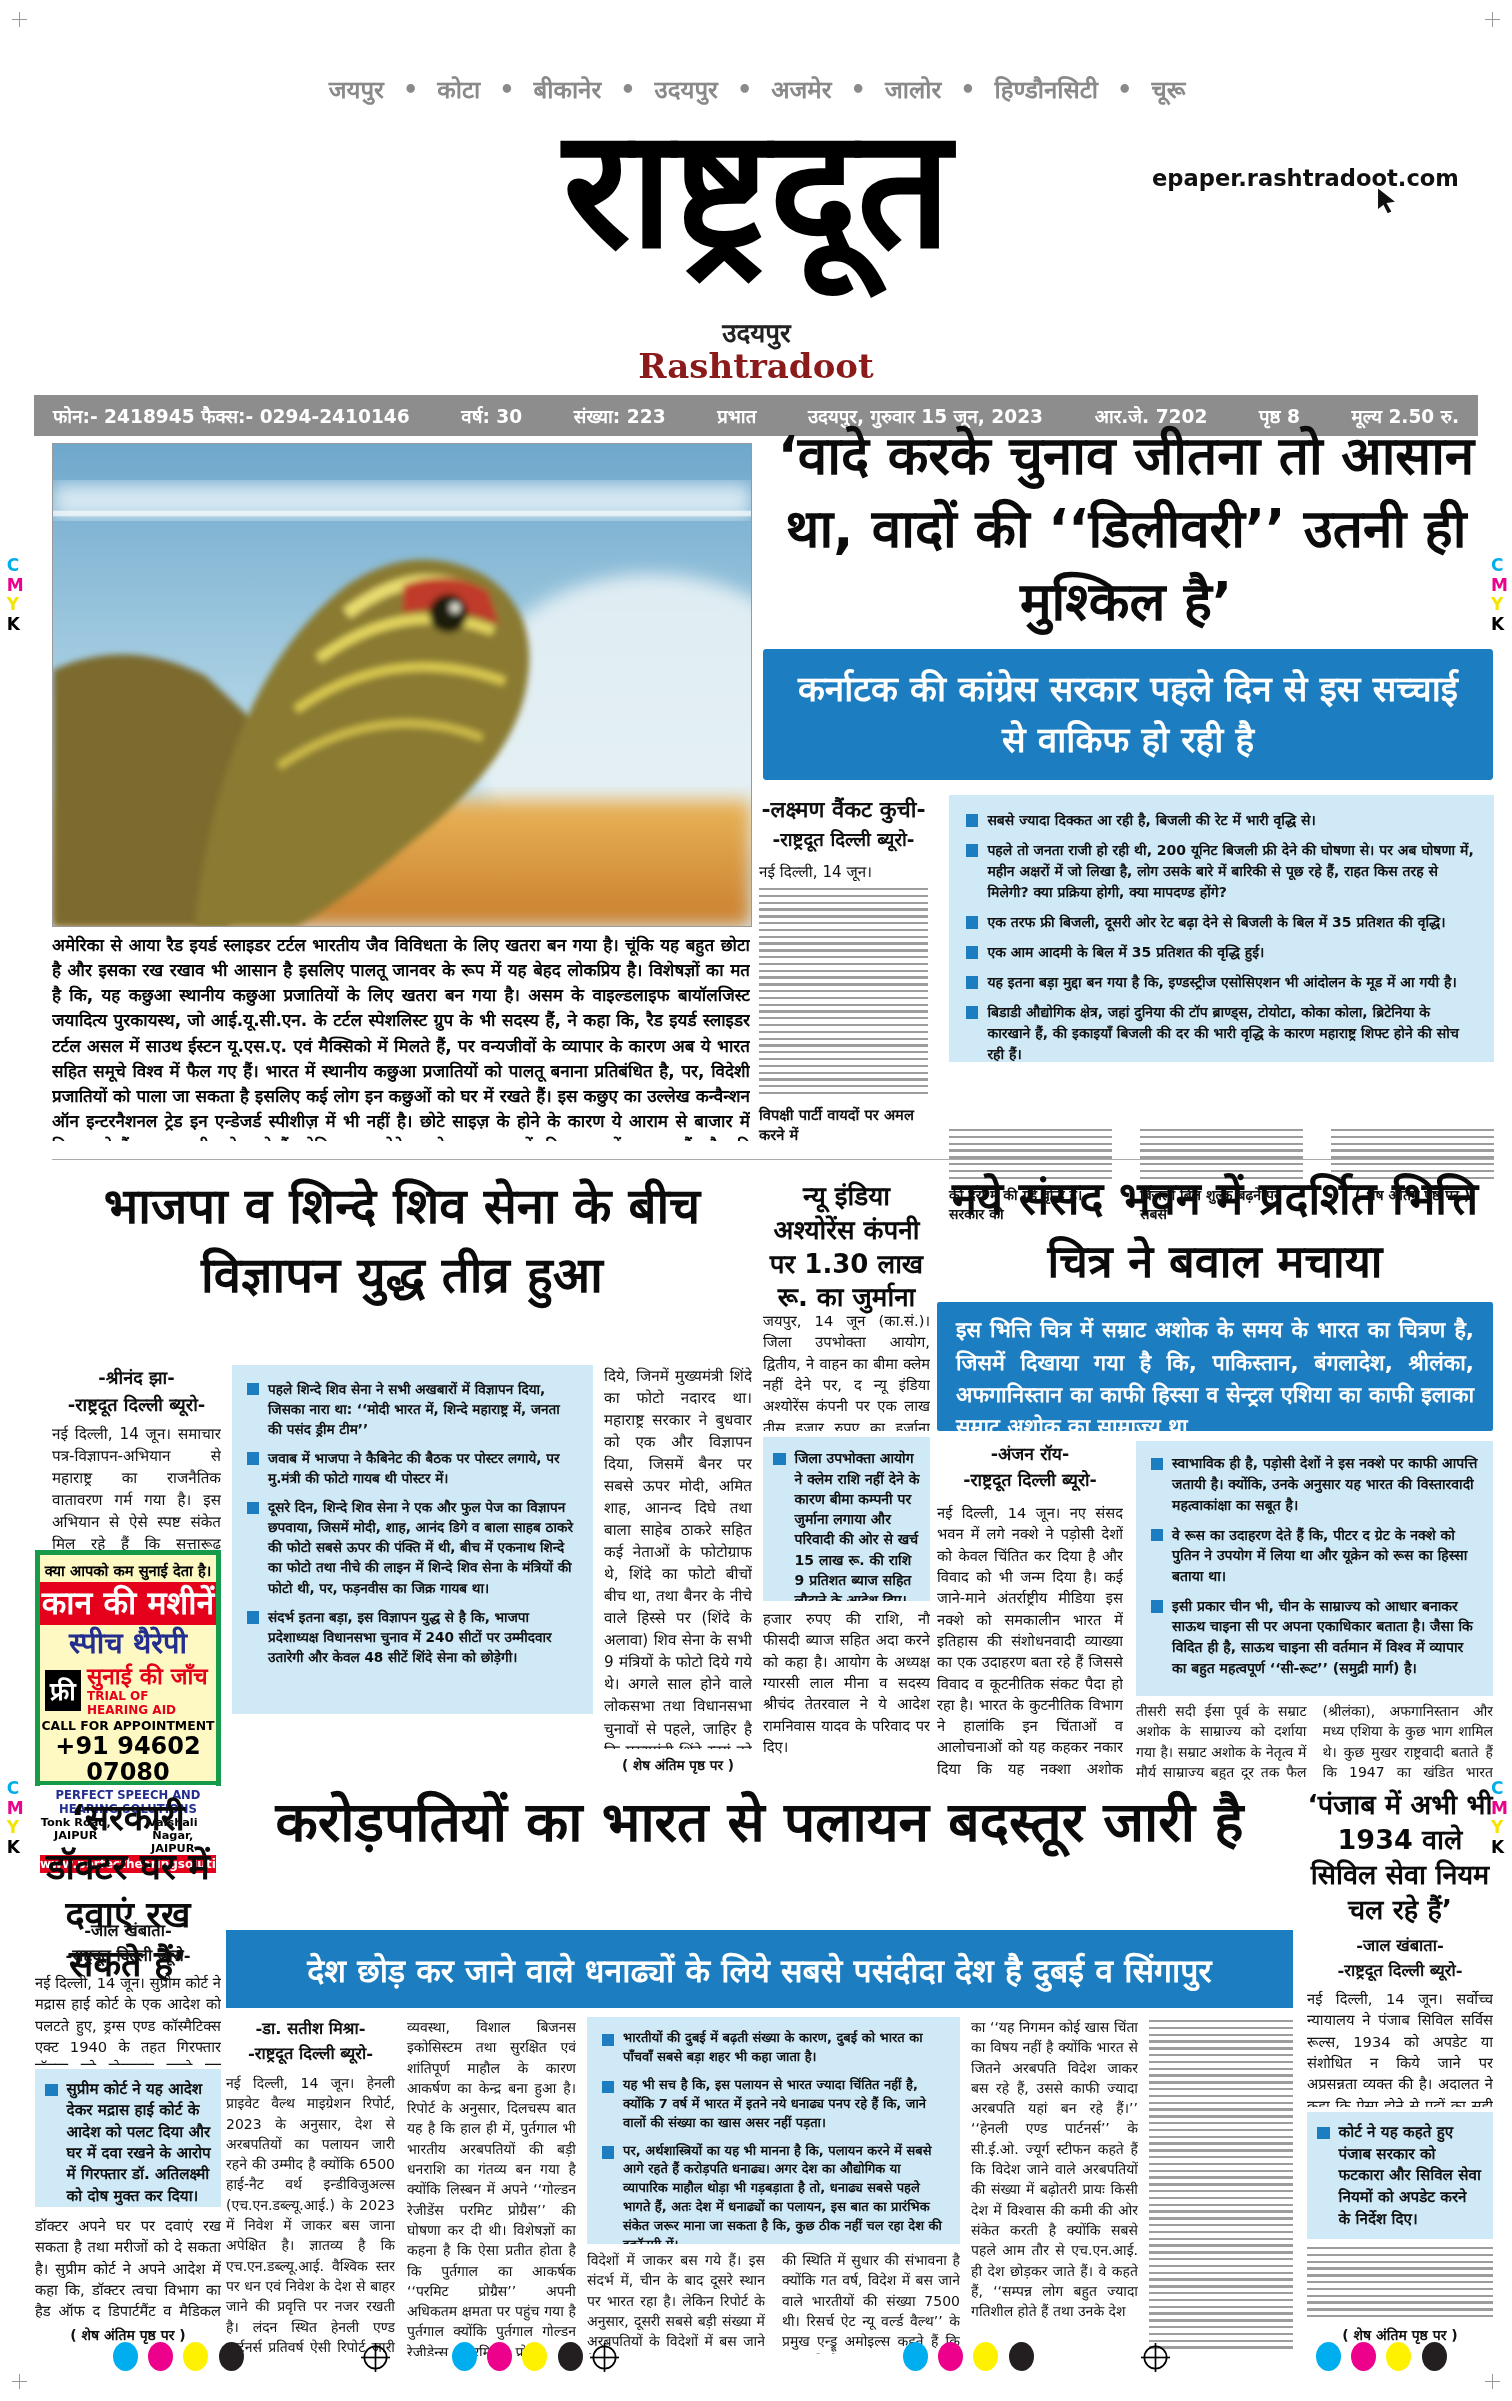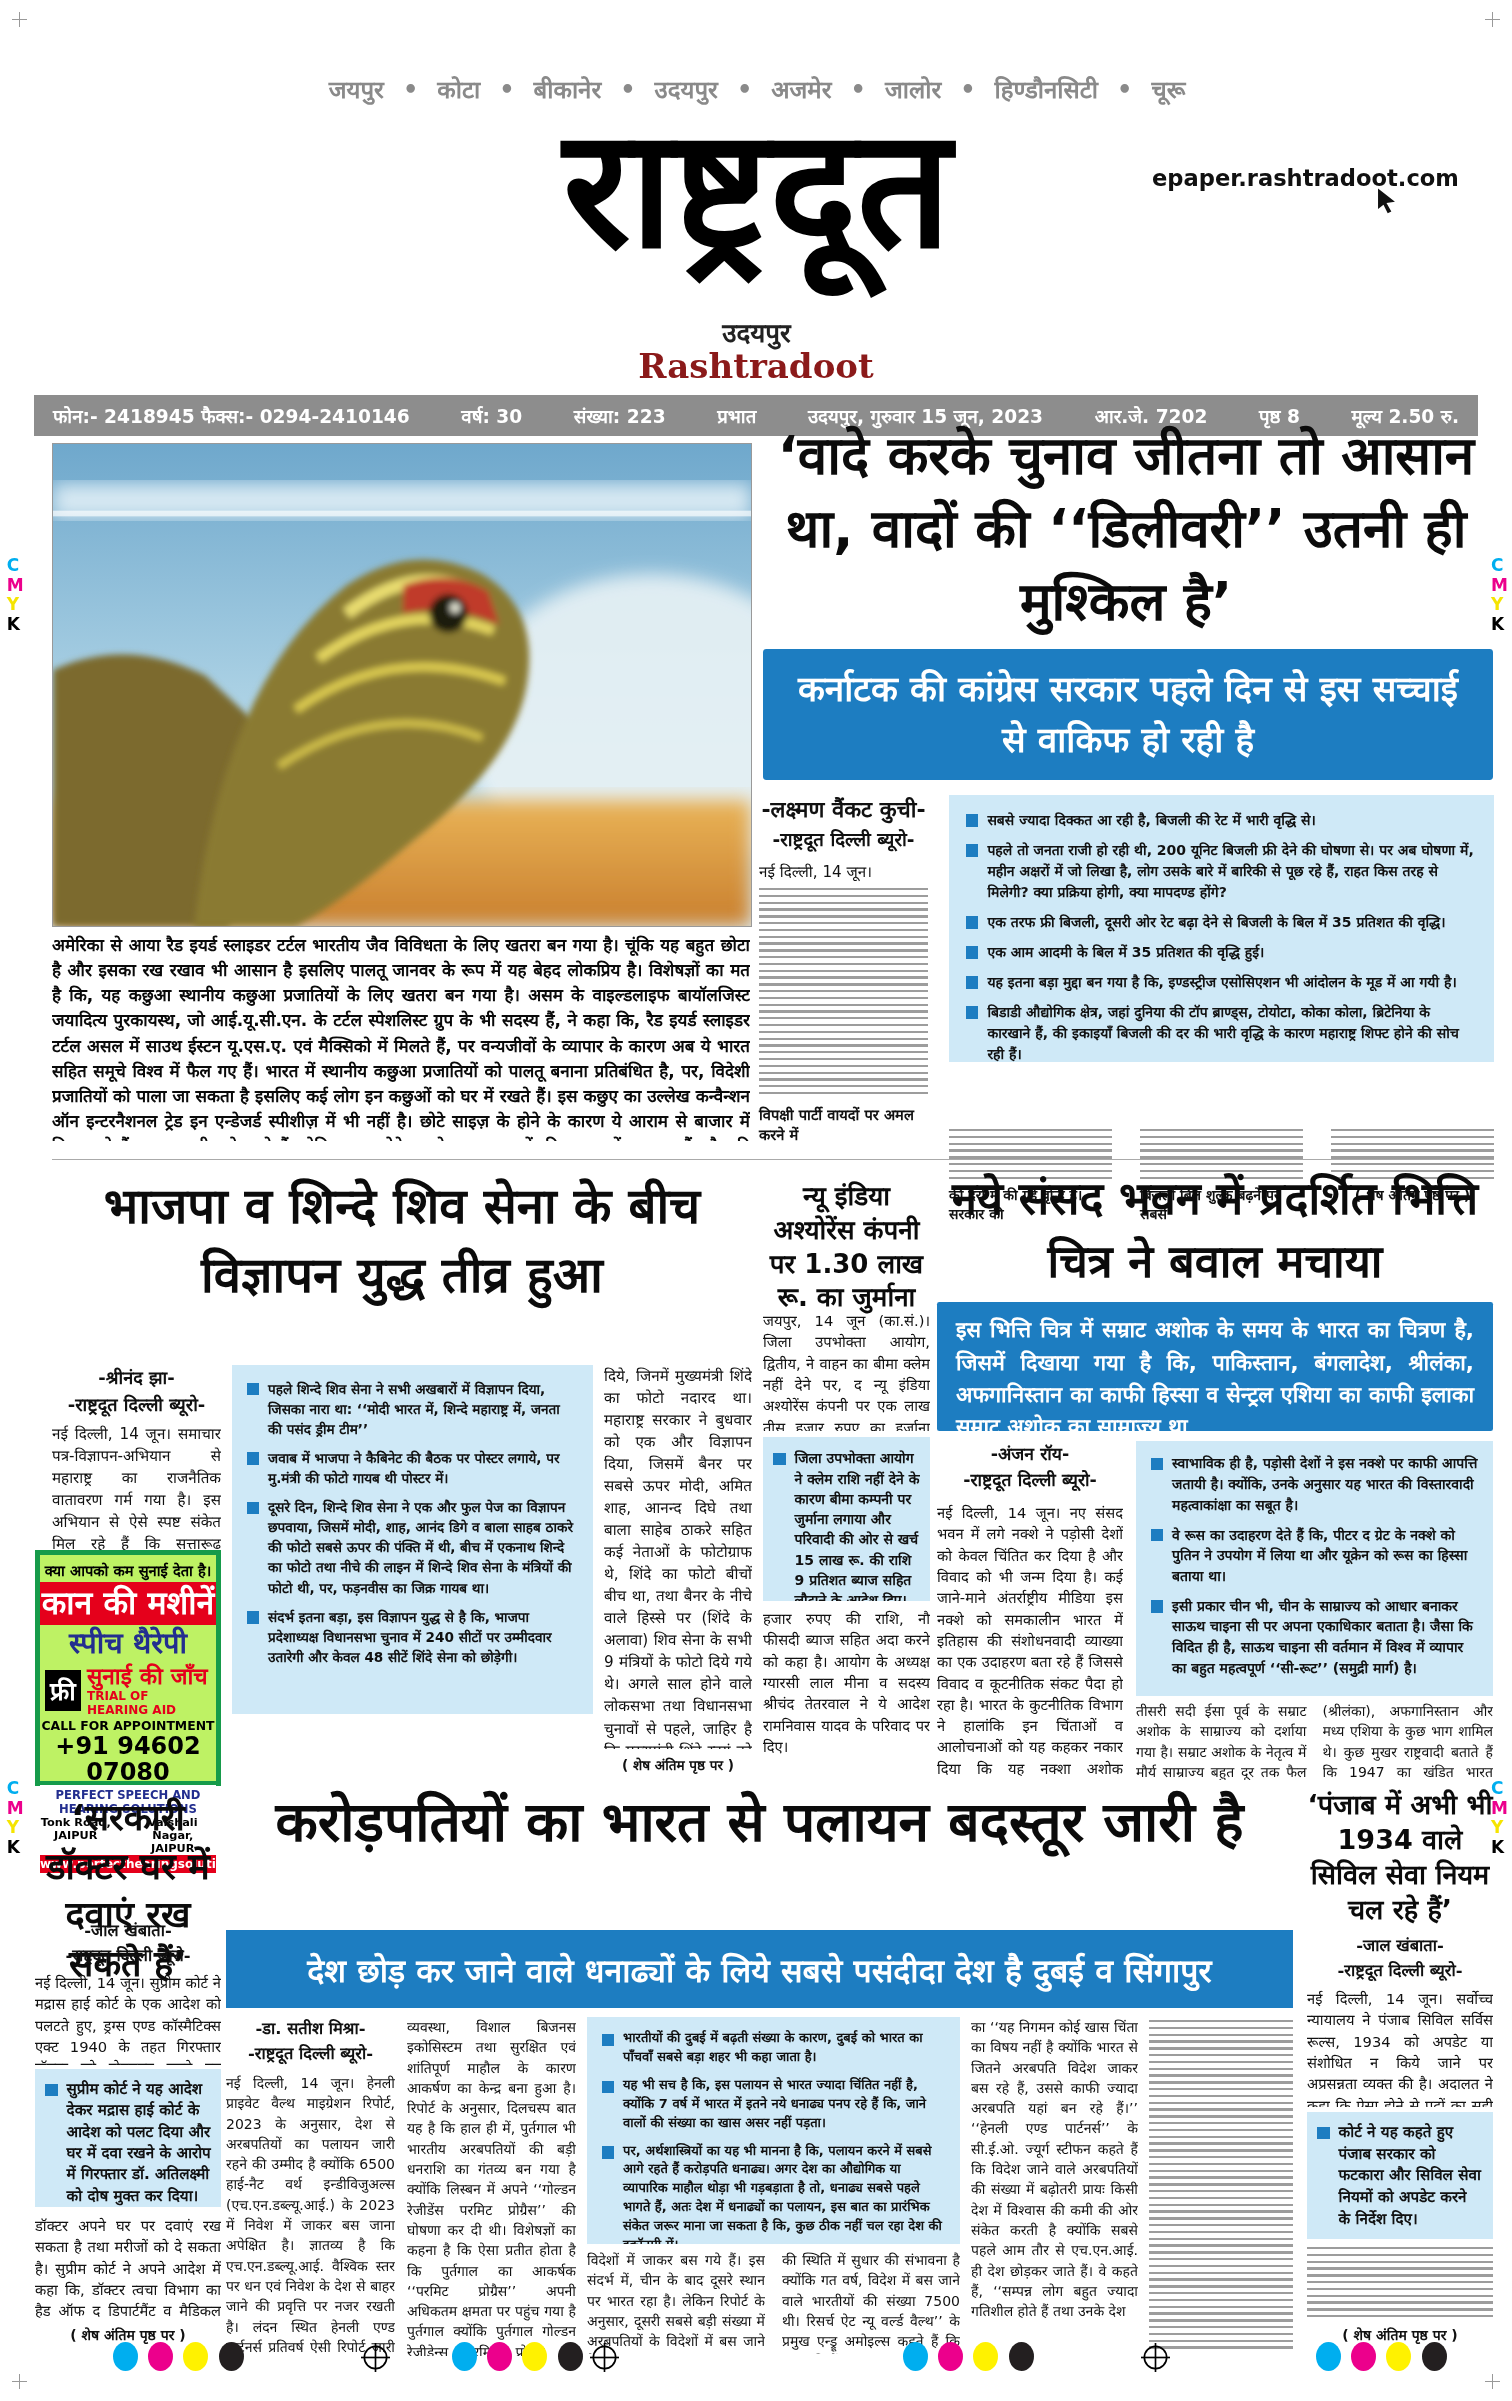--- a/index.html
+++ b/index.html
@@ -20,21 +20,21 @@
   .rule{background:#aaa;}
   .crop{width:14.7px;height:14.7px;}
   .crop:before{content:"";position:absolute;left:6.8px;top:0;width:1.1px;height:14.7px;background:#999;}
   .crop:after{content:"";position:absolute;top:6.8px;left:0;height:1.1px;width:14.7px;background:#999;}
   .cities{display:flex;gap:19px;justify-content:center;font-weight:800;color:#8a8a8a;font-size:24px;}
   .cities span:not(:last-child):after{content:"\2022";margin-left:19px;color:#8a8a8a;}
   .infobar{background:#8d8d8d;color:#fff;display:flex;align-items:center;justify-content:space-between;font-weight:700;font-size:18.6px;padding:0 19px;}
   .regletters{display:flex;flex-direction:column;font-weight:800;font-size:17px;line-height:1.15;}
   .dotrow{display:flex;gap:10.2px;align-items:center;}
   .dot{width:25px;height:29px;border-radius:50%;}
-  .adbox{border:5.1px solid #169b4a;background:#bef264;box-sizing:border-box;font-weight:800;}
+  .adbox{border:5.1px solid #169b4a;background:#fef9c3;box-sizing:border-box;font-weight:800;}
 </style>
 </head>
 <body>
 
 <div id="page">
 
   <div class="abs crop" style="left:12.4px;top:12.4px;"></div>
   <div class="abs crop" style="left:1485px;top:12.4px;"></div>
   <div class="abs crop" style="left:12.4px;top:2374px;"></div>
   <div class="abs crop" style="left:1485px;top:2374px;"></div>

